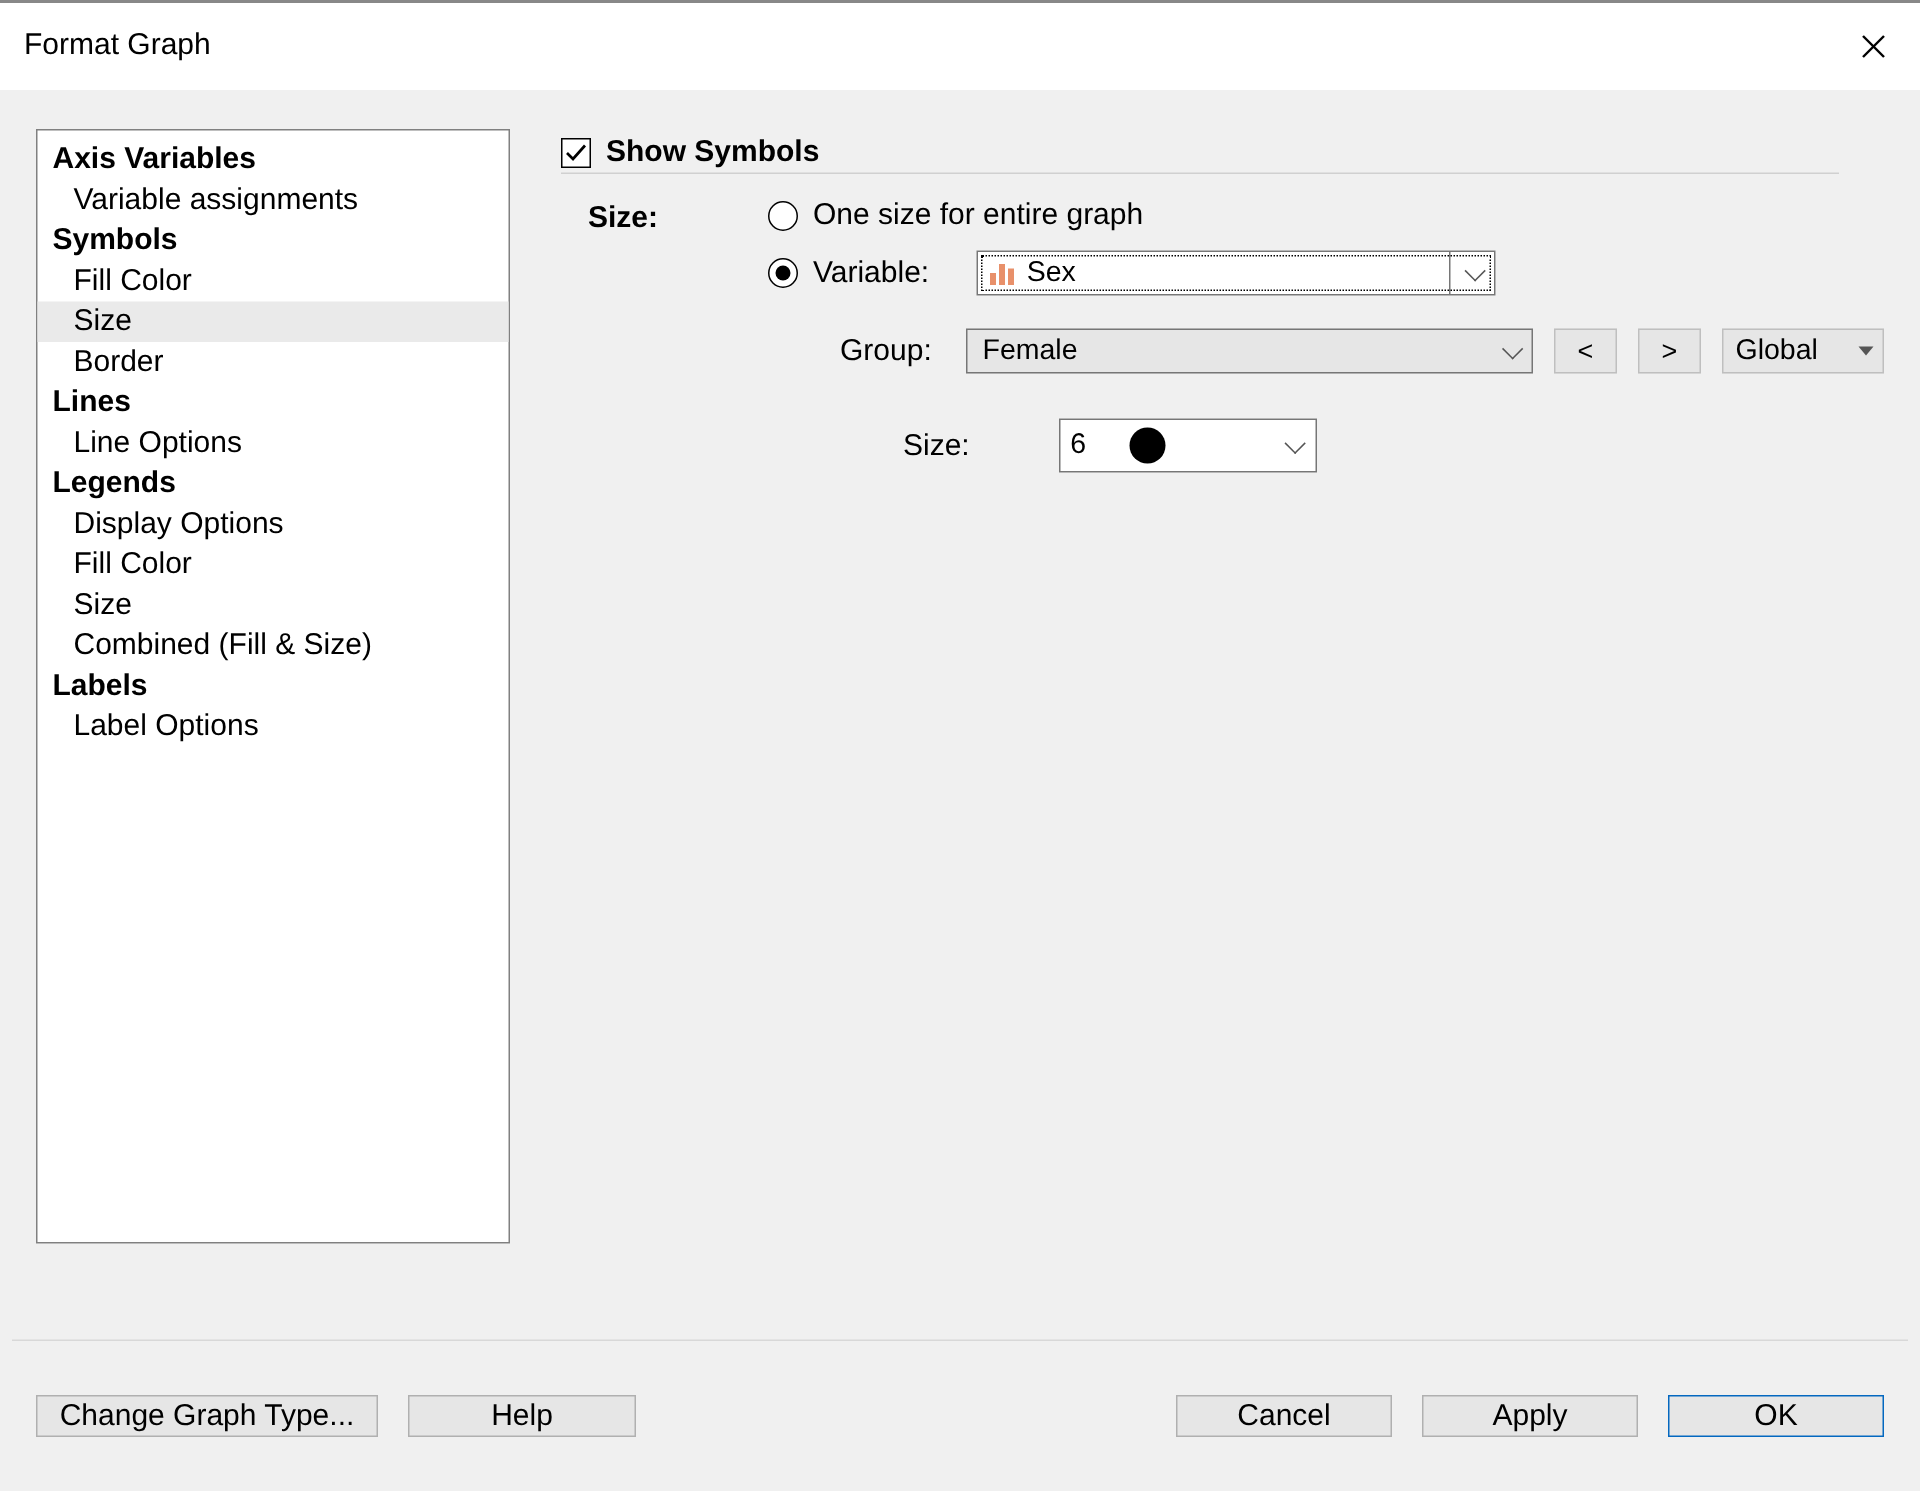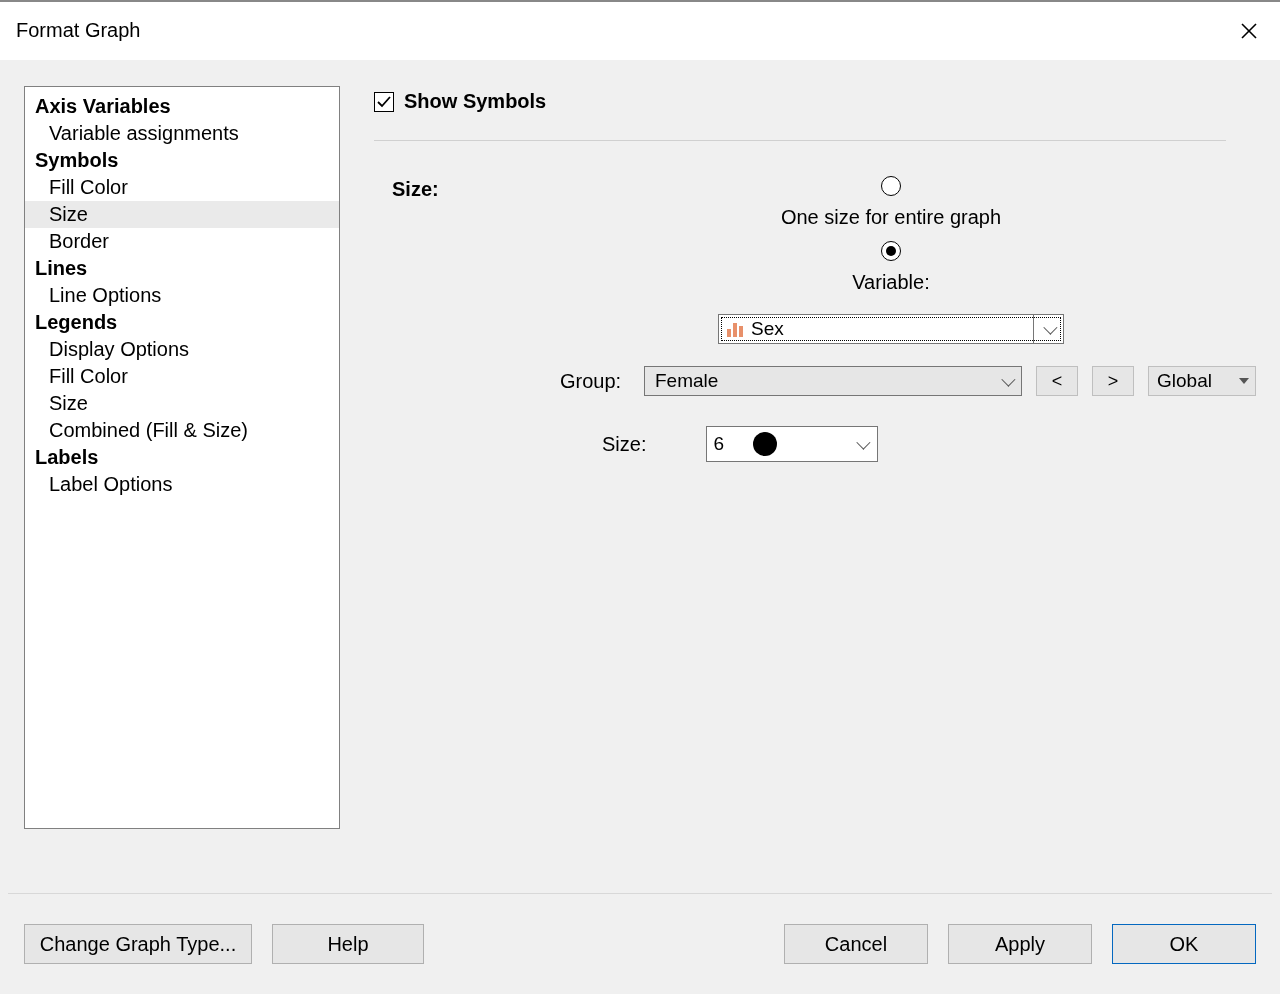--- a/index.html
+++ b/index.html
@@ -60,23 +60,23 @@
     background: #eaeaea;
   }
   .content {
     flex: 1;
     padding-top: 4px;
   }
   .show-symbols-row {
     display: flex;
     align-items: center;
     gap: 10px;
-    padding-bottom: 27px;
+    padding-bottom: 2px;
     border-bottom: 1px solid #d0d0d0;
-    margin-bottom: 35px;
+    margin-bottom: 16px;
     margin-right: 44px;
   }
   .chk {
     width: 20px; height: 20px;
     border: 1.5px solid #000;
     display: inline-flex;
     align-items: center; justify-content: center;
     cursor: pointer;
     background:#fff;
   }
@@ -99,21 +99,20 @@
   }
   .radio-col {
     display: flex;
     flex-direction: column;
     gap: 12px;
   }
   .radio-row {
     display: flex;
     align-items: center;
     gap: 10px;
-    flex-direction: column;
   }
   .radio {
     width: 20px; height: 20px;
     border: 1.5px solid #000;
     border-radius: 50%;
     display:inline-flex; align-items:center; justify-content:center;
     cursor:pointer;
     background:#fff;
   }
   .radio.selected::after {
@@ -226,21 +225,21 @@
     position:absolute;
     left:0; right:0; bottom:0;
     height: 100px;
     display:flex;
     align-items:center;
     padding: 0 24px;
   }
   .footer-left { display:flex; gap:20px; }
   .footer-right { margin-left:auto; display:flex; gap:20px; }
   .btn {
-    height:40px;
+    height:28px;
     border:1px solid #b0b0b0;
     background:#e6e6e6;
     display:flex;align-items:center;justify-content:center;
     font-size:20px;
     cursor:pointer;
     padding: 0 20px;
   }
   .btn.wide { width: 228px; padding:0; }
   .btn.med { width: 152px; padding:0; }
   .btn.std { width: 144px; padding:0; }

